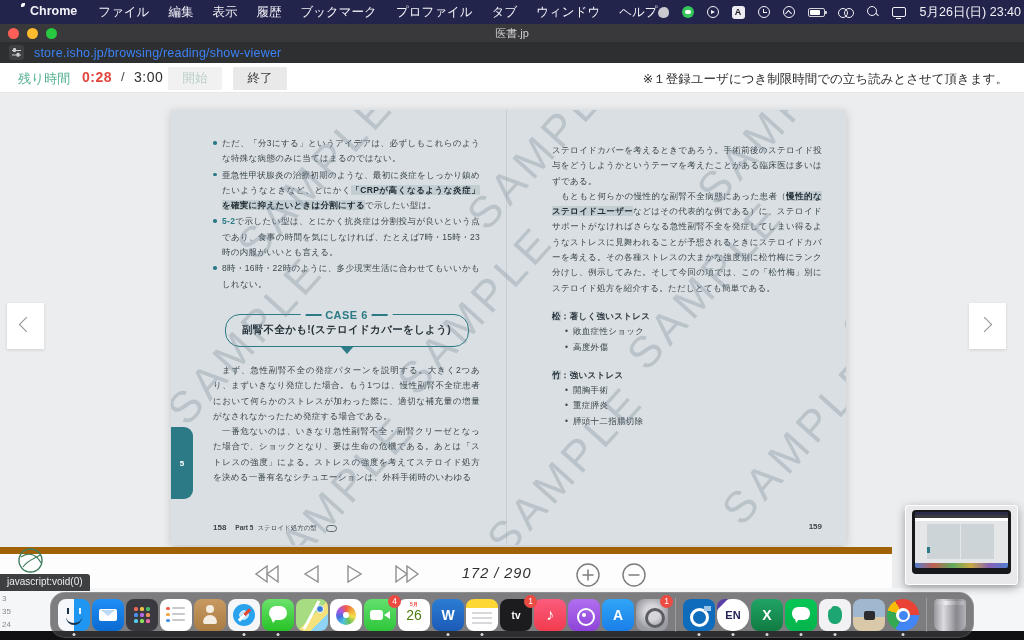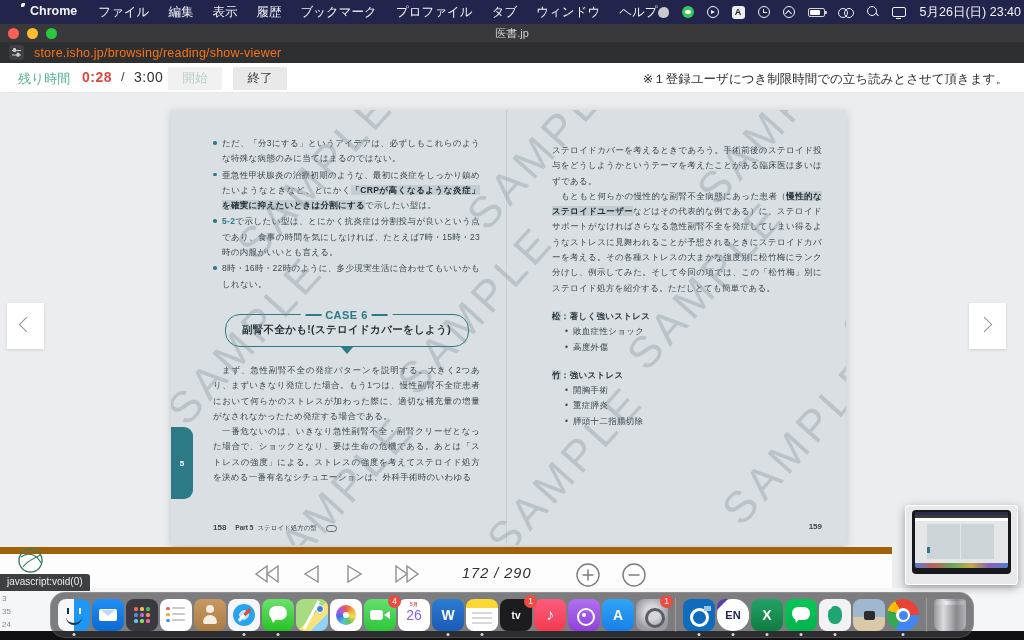--- a/index.html
+++ b/index.html
@@ -44,21 +44,21 @@
 
   
   .titlebar { position:absolute; top:24px; left:0; width:1024px; height:18px; background:#39393b; display:flex; align-items:center; z-index:59; }
   .tlight { width:11px; height:11px; border-radius:50%; margin-left:8px; }
   .tl-close{ background:#ff5f57; } .tl-min{ background:#febc2e; } .tl-zoom{ background:#28c840; }
   .wtitle { position:absolute; left:0; right:0; text-align:center; color:#cfcfd2; font-size:11px; }
   .urlbar { position:absolute; top:42px; left:0; width:1024px; height:21px; background:#2e2f31; display:flex; align-items:center; z-index:59; }
   .tune-icon { position:relative; width:15px; height:15px; margin-left:9px; background:#3f4043; border-radius:3px; }
   .tune-icon::before { content:""; position:absolute; left:3px; top:4.5px; width:9px; height:1.3px; background:#cfcfcf; box-shadow:0 4.5px 0 #cfcfcf; }
   .tune-icon::after { content:""; position:absolute; left:4px; top:3px; width:2.5px; height:3.5px; background:#cfcfcf; border-radius:1px; box-shadow:3.5px 4.8px 0 #cfcfcf; }
-  .url-text { color:#f97316; font-size:12.5px; margin-left:10px; letter-spacing:.2px; }
+  .url-text { color:#3b82f6; font-size:12.5px; margin-left:10px; letter-spacing:.2px; }
 
   
   .timerbar { position:absolute; top:63px; left:0; width:1024px; height:30px; background:#fff; border-bottom:1px solid #e7e7e7; z-index:58; }
   .t-label { position:absolute; left:18px; top:7px; color:#52b18e; font-size:13px; }
   .t-remaining { position:absolute; left:82px; top:6px; color:#e0463e; font-size:14px; font-weight:bold; letter-spacing:.5px; }
   .t-sep { position:absolute; left:121px; top:6px; color:#444; font-size:13px; }
   .t-total { position:absolute; left:134px; top:6px; color:#2e2e2e; font-size:14px; letter-spacing:.5px; }
   .btn { position:absolute; top:4px; height:23px; width:54px; border:none; border-radius:1px; font-size:12.5px;
     font-family:"Liberation Sans","DejaVu Sans",sans-serif; }
   .btn-start { left:168px; background:#f1f1f1; color:#b7cec7; }
@@ -173,21 +173,21 @@
   .di-maps::after { content:""; position:absolute; left:20px; top:6px; width:6px; height:6px; border-radius:50%; background:#3a7bd5; border:1.5px solid #fff; }
   .di-photos { background:#fff; }
   .di-photos::before { content:""; position:absolute; left:6px; top:6px; width:20px; height:20px; border-radius:50%;
     background:conic-gradient(#f25a4a,#f2a93b,#f2e04a,#6ac25a,#4ac2e0,#4a6ae0,#b05ae0,#f25a4a); }
   .di-photos::after { content:""; position:absolute; left:13px; top:13px; width:6px; height:6px; border-radius:50%; background:#fff; }
   .di-facetime { background:linear-gradient(180deg,#63e06d,#2fc63b); }
   .di-facetime::before { content:""; position:absolute; left:6px; top:11px; width:13px; height:10px; border-radius:3px; background:#fff; }
   .di-facetime::after { content:""; position:absolute; left:20px; top:12px; border-top:4px solid transparent; border-bottom:4px solid transparent; border-right:6px solid #fff; }
   .di-calendar { background:#fff; }
   .cal-m { position:absolute; top:2px; left:0; right:0; text-align:center; font-size:5px; color:#ec4b41; font-weight:bold; }
-  .cal-d { position:absolute; top:8px; left:0; right:0; text-align:center; font-size:14px; color:#8b5cf6; font-weight:300; }
+  .cal-d { position:absolute; top:8px; left:0; right:0; text-align:center; font-size:14px; color:#4d7c0f; font-weight:300; }
   .di-word { background:linear-gradient(180deg,#2b7cd3,#1b5bb8); }
   .di-notes { background:linear-gradient(180deg,#fdd835 0 27%,#fff 27%); }
   .di-notes::before { content:""; position:absolute; left:6px; top:13px; width:20px; height:1.6px; background:#d8d8dc; box-shadow:0 5px 0 #d8d8dc, 0 10px 0 #d8d8dc; }
   .di-appletv { background:#1c1c1e; }
   .di-appletv .dlabel { font-size:10px; font-weight:bold; }
   .di-music { background:linear-gradient(180deg,#fc5c7d,#f23b4e); }
   .di-music .dlabel { font-size:16px; font-weight:normal; }
   .di-podcasts { background:linear-gradient(180deg,#b16ff0,#8e44d8); }
   .di-podcasts::before { content:""; position:absolute; left:9px; top:9px; width:14px; height:14px; border:2px solid #fff; border-radius:50%; }
   .di-podcasts::after { content:""; position:absolute; left:14px; top:14px; width:4px; height:4px; border-radius:50%; background:#fff; }

